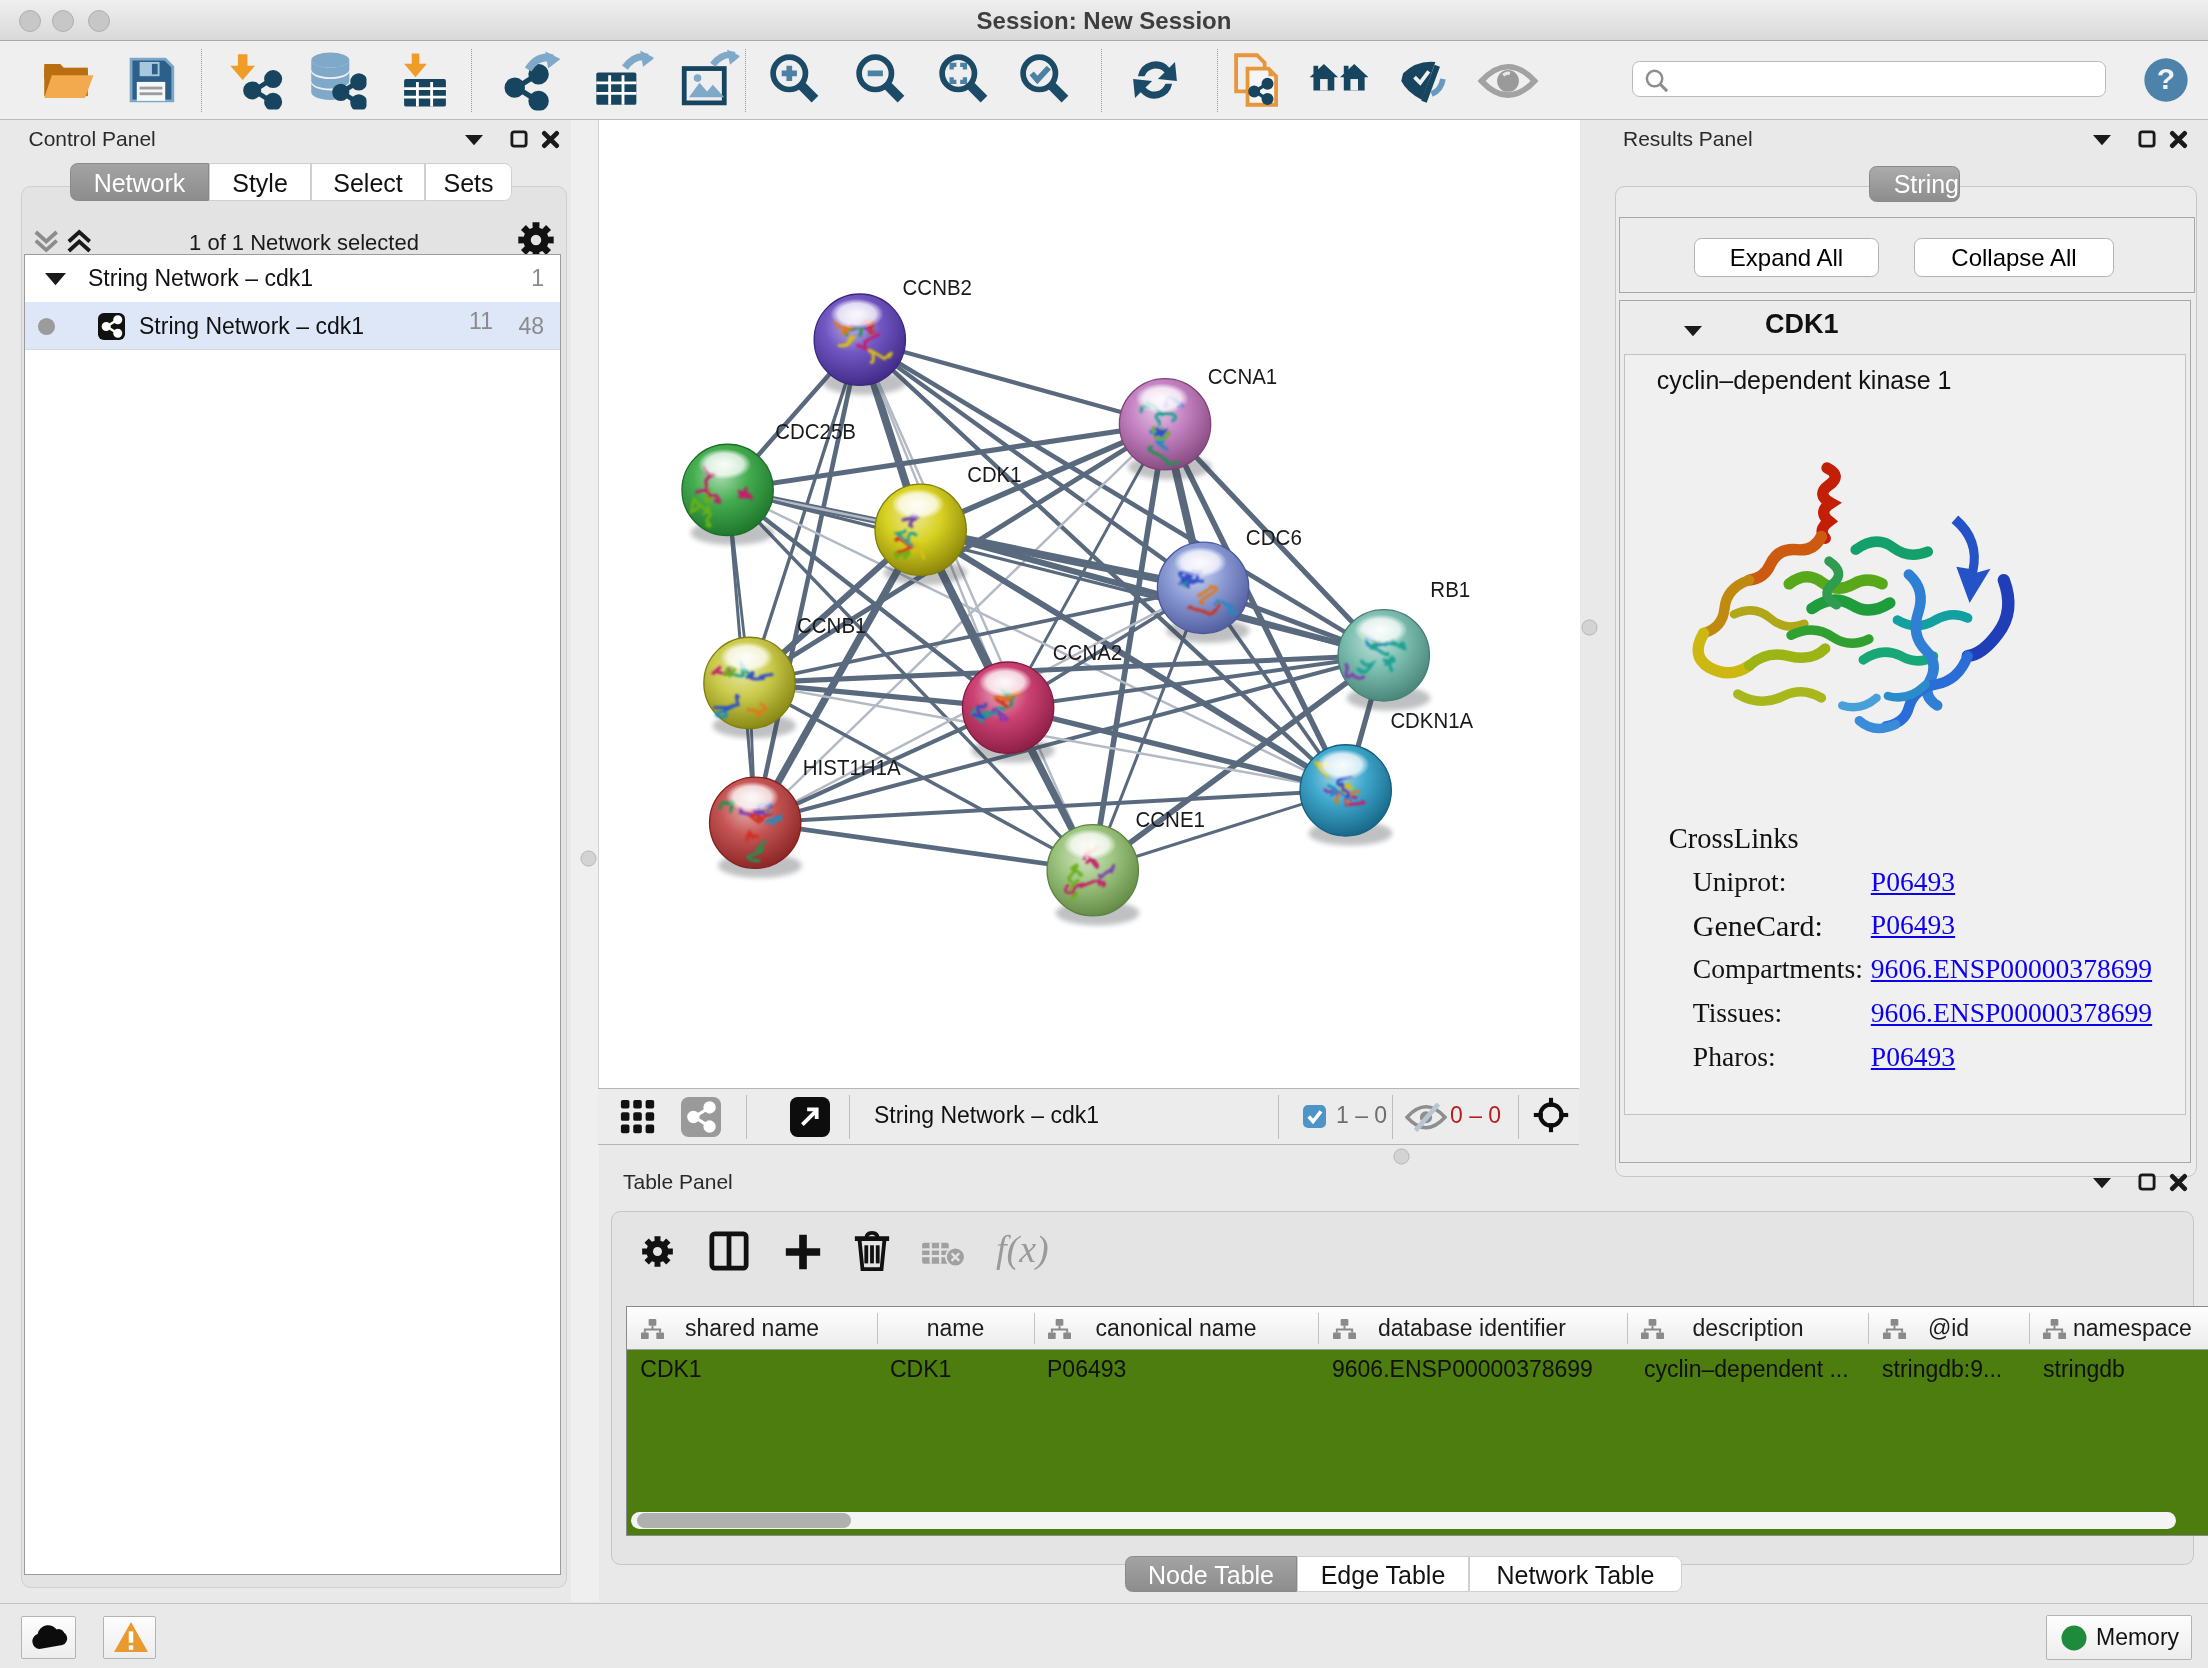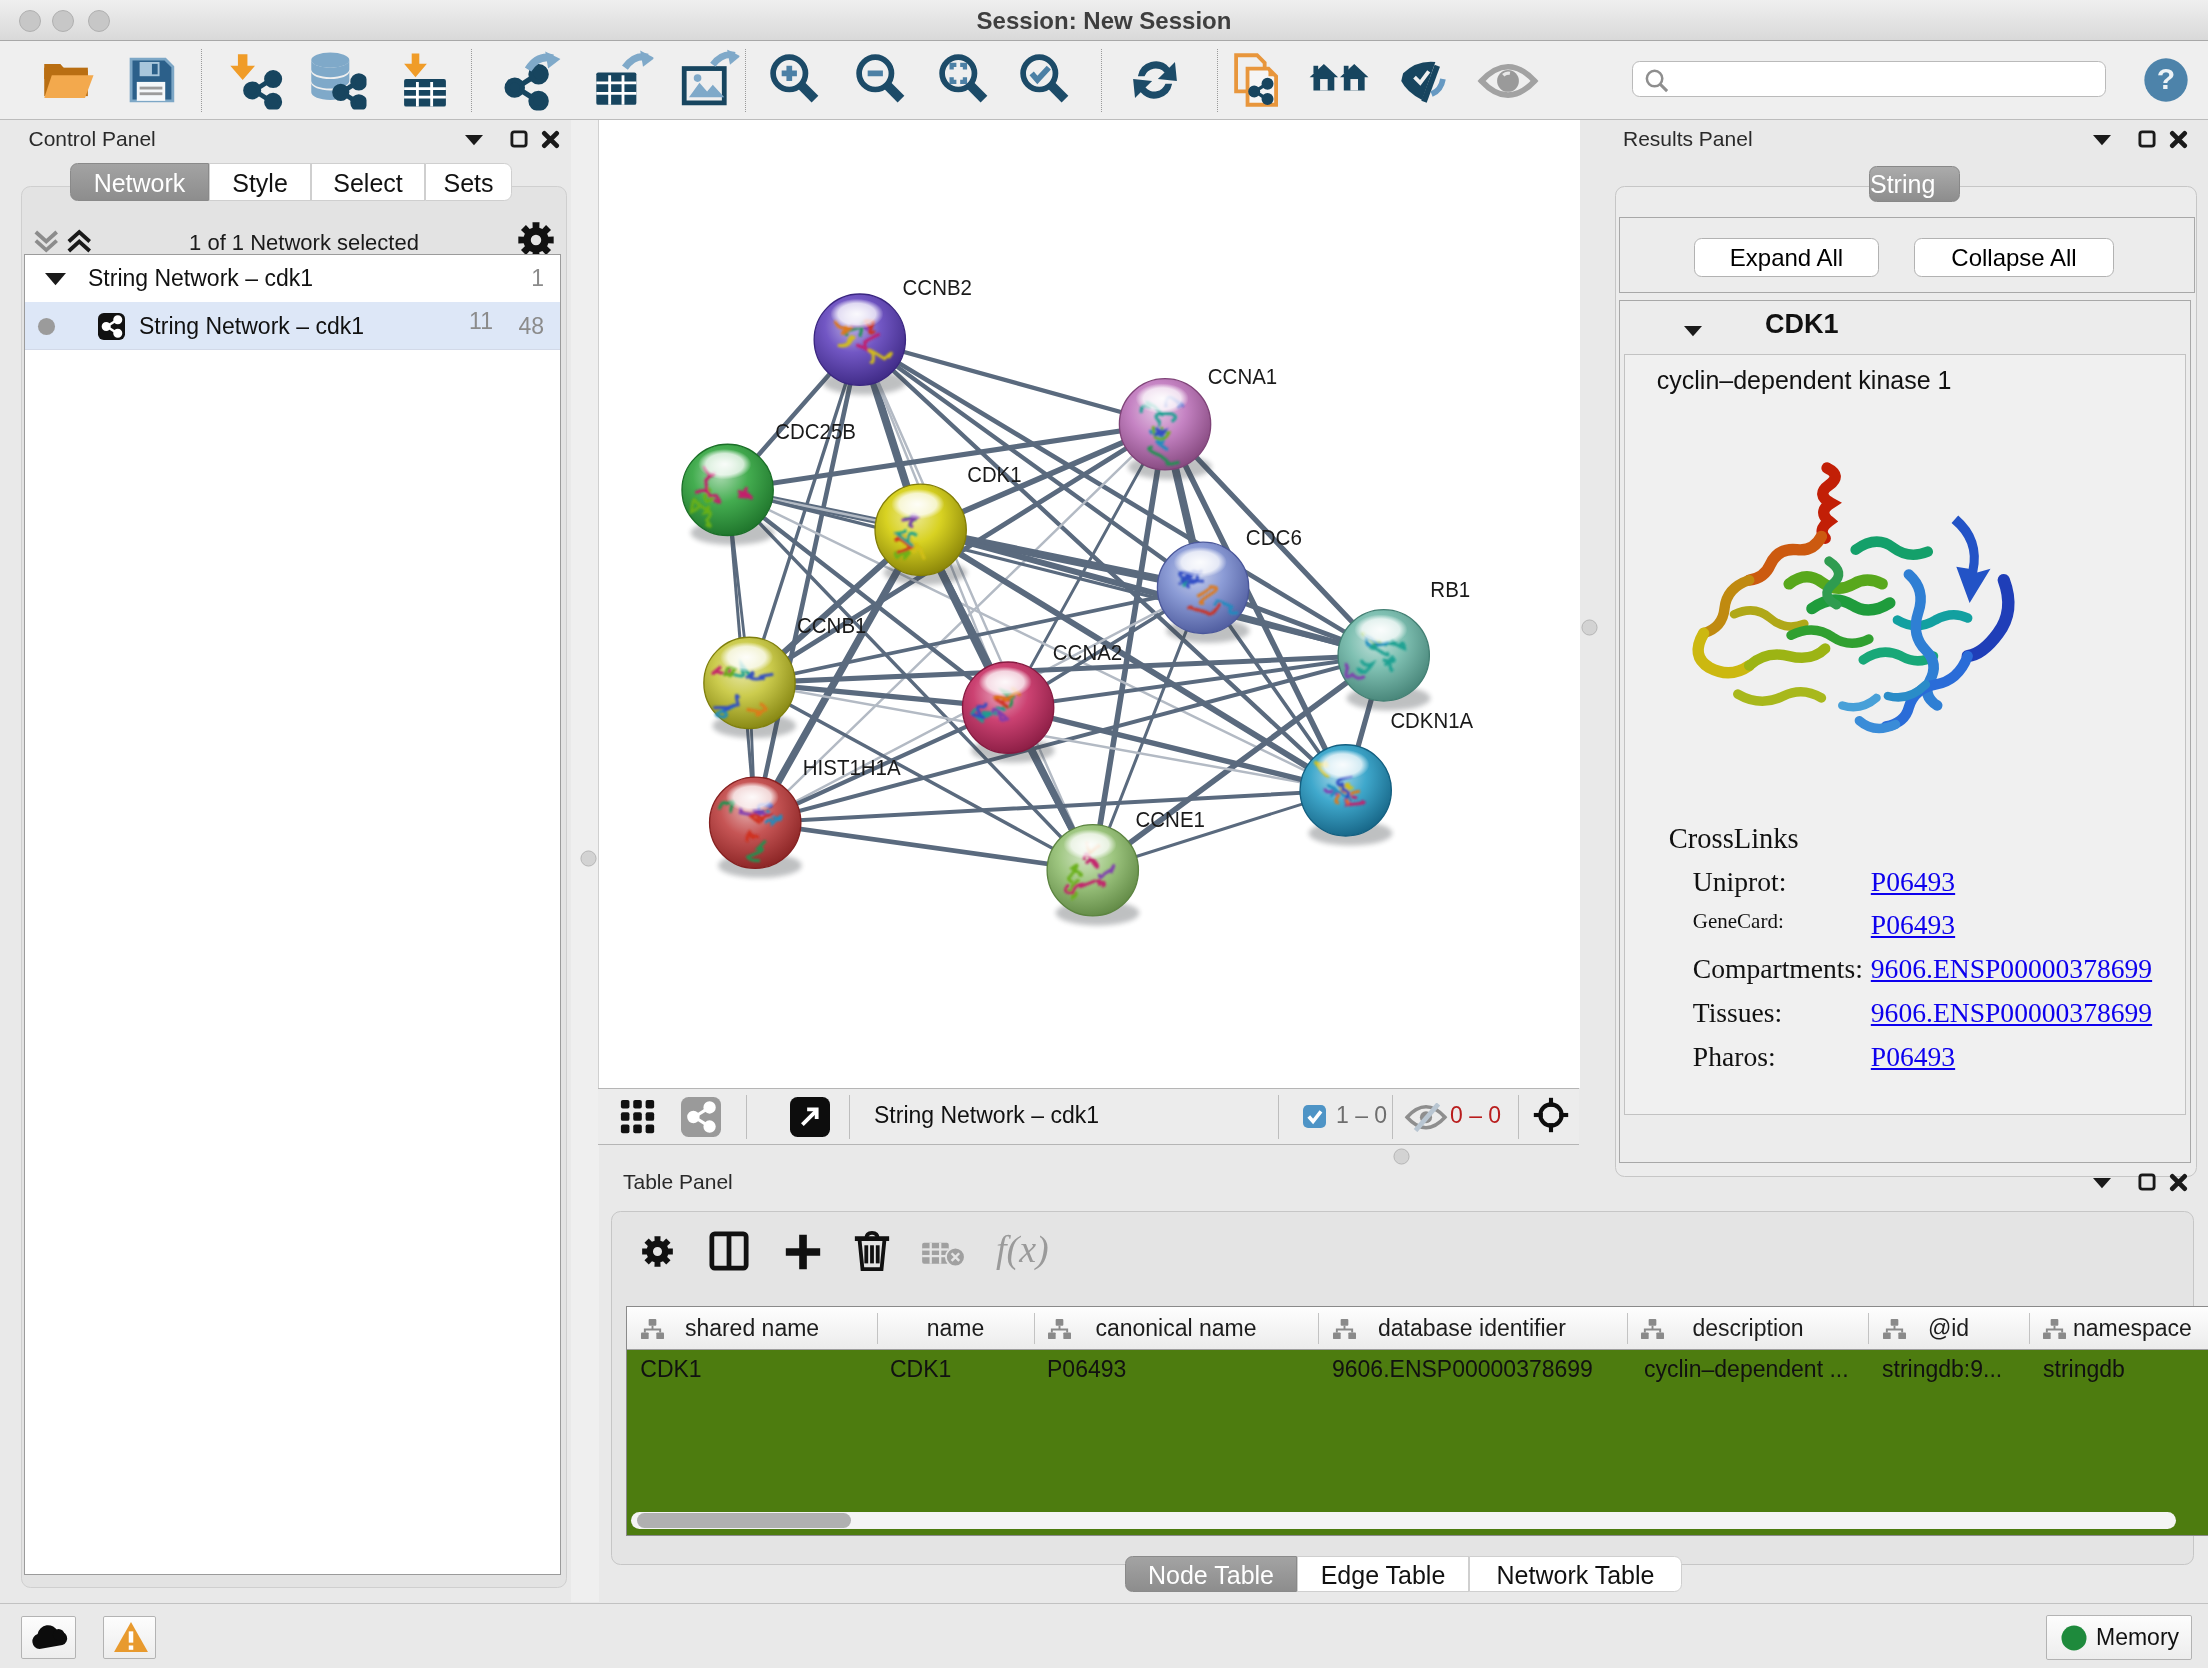--- a/index.html
+++ b/index.html
@@ -679,21 +679,21 @@
     <path d="M1 2 h19 l-9.5 11 z" fill="#1a1a1a"></path>
   </svg>
 <svg class="pico" style="left:2138px;top:130px" width="18" height="18" viewBox="0 0 19 19">
     <rect x="2" y="2" width="15" height="15" rx="2.5" fill="none" stroke="#1a1a1a" stroke-width="3"></rect>
   </svg>
 <svg class="pico" style="left:2169px;top:130px" width="19" height="19" viewBox="0 0 20 20">
     <path d="M3.5 3.5 L16.5 16.5 M16.5 3.5 L3.5 16.5" stroke="#1a1a1a" stroke-width="5" stroke-linecap="round"></path>
   </svg>
 <div id="resultspanel">
 <div id="resbox"></div>
-<div class="abs" style="left:290px;top:46px;width:89px;height:34px;background:linear-gradient(#ababab,#8d8d8d);border:1px solid #888;border-radius:7.6px;color:#fff;font-size:25px;text-align:left;line-height:34px">String</div>
+<div class="abs" style="left:290px;top:46px;width:89px;height:34px;background:linear-gradient(#ababab,#8d8d8d);border:1px solid #888;border-radius:7.6px;color:#fff;font-size:25px;text-align:right;line-height:34px">String</div>
 <div class="abs" style="left:40px;top:97px;width:576px;height:76px;background:#ececec;border:1px solid #a8a8a8;box-sizing:border-box">
  <div class="abs" style="left:74px;top:20px;width:185px;height:39px;background:#fff;border:1px solid #b2b2b2;border-radius:7.6px;box-sizing:border-box;font-size:24px;text-align:center;line-height:37px">Expand All</div>
  <div class="abs" style="left:294px;top:20px;width:200px;height:39px;background:#fff;border:1px solid #b2b2b2;border-radius:7.6px;box-sizing:border-box;font-size:24px;text-align:center;line-height:37px">Collapse All</div>
 </div>
 <div class="abs" style="left:40px;top:180px;width:572px;height:863px;background:#ececec;border:1px solid #a8a8a8;box-sizing:border-box">
  <svg class="pico" style="left:63px;top:23px" width="20" height="13.3" viewBox="0 0 21 14">
         <path d="M1 2 h19 l-9.5 11 z" fill="#1a1a1a"></path>
       </svg>
  <div class="abs" style="left:145px;top:7.6px;font-size:27px;font-weight:bold;color:#111">CDK1</div>
  <div class="abs" style="left:3.8px;top:53px;width:562px;height:761px;background:#f0f0f0;border:1px solid #c2c2c2;box-sizing:border-box">
@@ -719,21 +719,21 @@
 <path d="M344 124 q12 32 -6 56 q-16 22 -32 24" stroke="#1f3eb8" stroke-width="13"></path>
 <path d="M306 204 q-10 26 -34 30 q-22 4 -28 24 q-4 16 -24 20" stroke="#2a6cd8" stroke-width="11"></path>
 <path d="M230 276 q-22 10 -38 -4" stroke="#3a8cd8" stroke-width="10"></path>
 <path d="M262 234 q-18 18 -40 12" stroke="#2a8cc8" stroke-width="9"></path>
 <path d="M210 248 q-16 14 -36 8" stroke="#48a0d8" stroke-width="9"></path>
 </g>
 </svg>
   <div class="abs serif" style="left:44px;top:468px;font-size:28.5px;font-weight:normal;color:#111">CrossLinks</div>
   <div class="abs serif" style="left:68px;top:511px;font-size:27.6px;color:#111">Uniprot:</div>
         <div class="abs serif link" style="left:246px;top:511px;font-size:27.6px">P06493</div>
-  <div class="abs serif" style="left:68px;top:554px;font-size:21px;color:#111">GeneCard:</div>
+  <div class="abs serif" style="left:68px;top:554px;font-size:30px;color:#111">GeneCard:</div>
         <div class="abs serif link" style="left:246px;top:554px;font-size:27.6px">P06493</div>
   <div class="abs serif" style="left:68px;top:598px;font-size:27.6px;color:#111">Compartments:</div>
         <div class="abs serif link" style="left:246px;top:598px;font-size:27.6px">9606.ENSP00000378699</div>
   <div class="abs serif" style="left:68px;top:642px;font-size:27.6px;color:#111">Tissues:</div>
         <div class="abs serif link" style="left:246px;top:642px;font-size:27.6px">9606.ENSP00000378699</div>
   <div class="abs serif" style="left:68px;top:686px;font-size:27.6px;color:#111">Pharos:</div>
         <div class="abs serif link" style="left:246px;top:686px;font-size:27.6px">P06493</div>
  </div>
 </div>
 </div>

